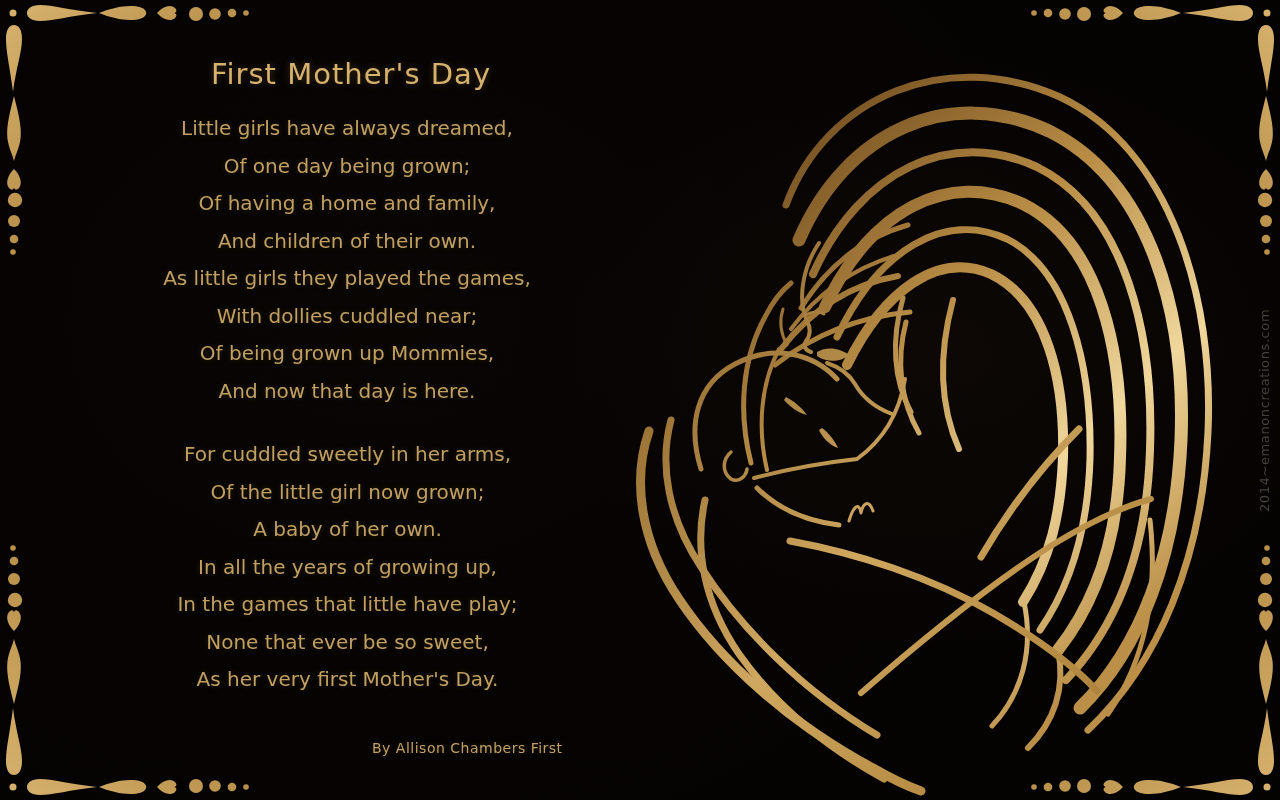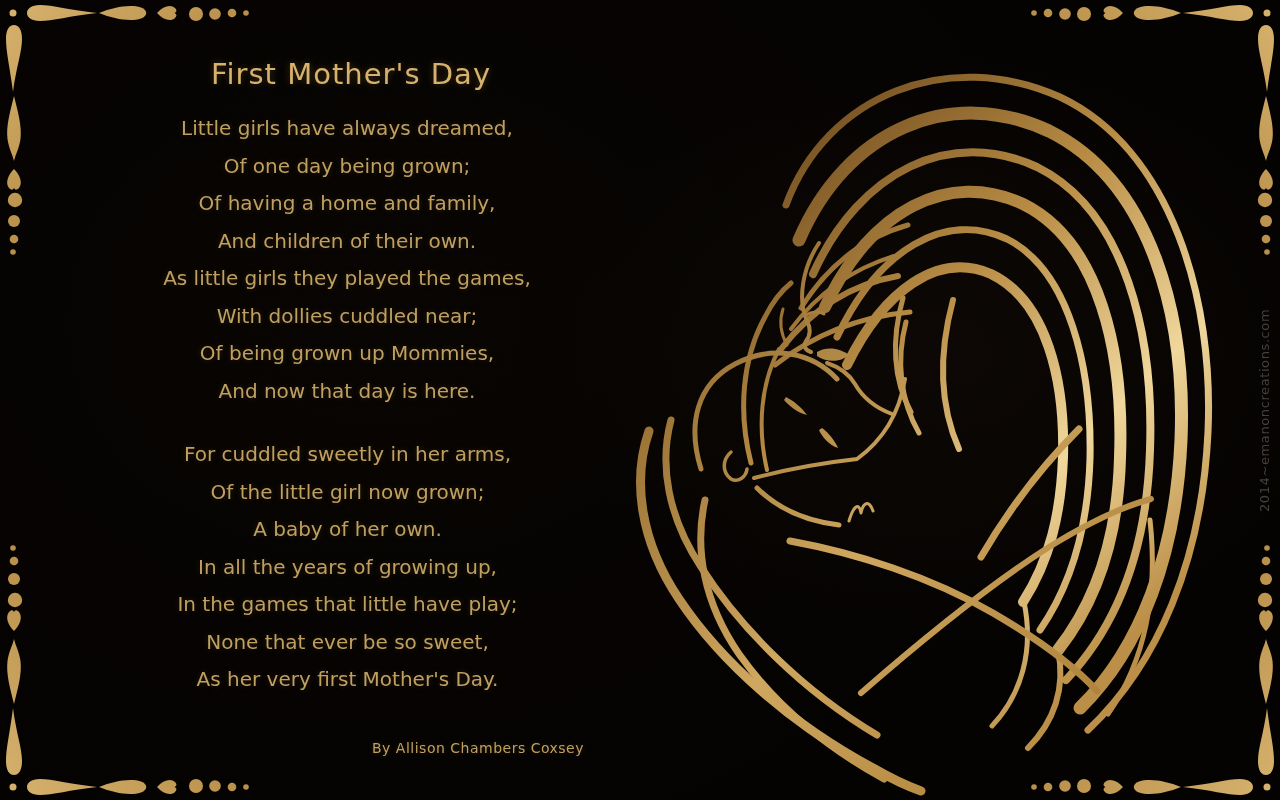--- a/index.html
+++ b/index.html
@@ -156,17 +156,17 @@
   <div class="abs stanza stanza-2">
     <div class="poem-line">For cuddled sweetly in her arms,</div>
     <div class="poem-line">Of the little girl now grown;</div>
     <div class="poem-line">A baby of her own.</div>
     <div class="poem-line">In all the years of growing up,</div>
     <div class="poem-line">In the games that little have play;</div>
     <div class="poem-line">None that ever be so sweet,</div>
     <div class="poem-line">As her very first Mother's Day.</div>
   </div>
 
-  <div class="abs byline">By Allison Chambers Coxsey</div>
+  <div class="abs byline">By Allison Chambers First</div>
 
   <div class="abs watermark">2014~emanoncreations.com</div>
 
 </div>
 
 </body></html>

